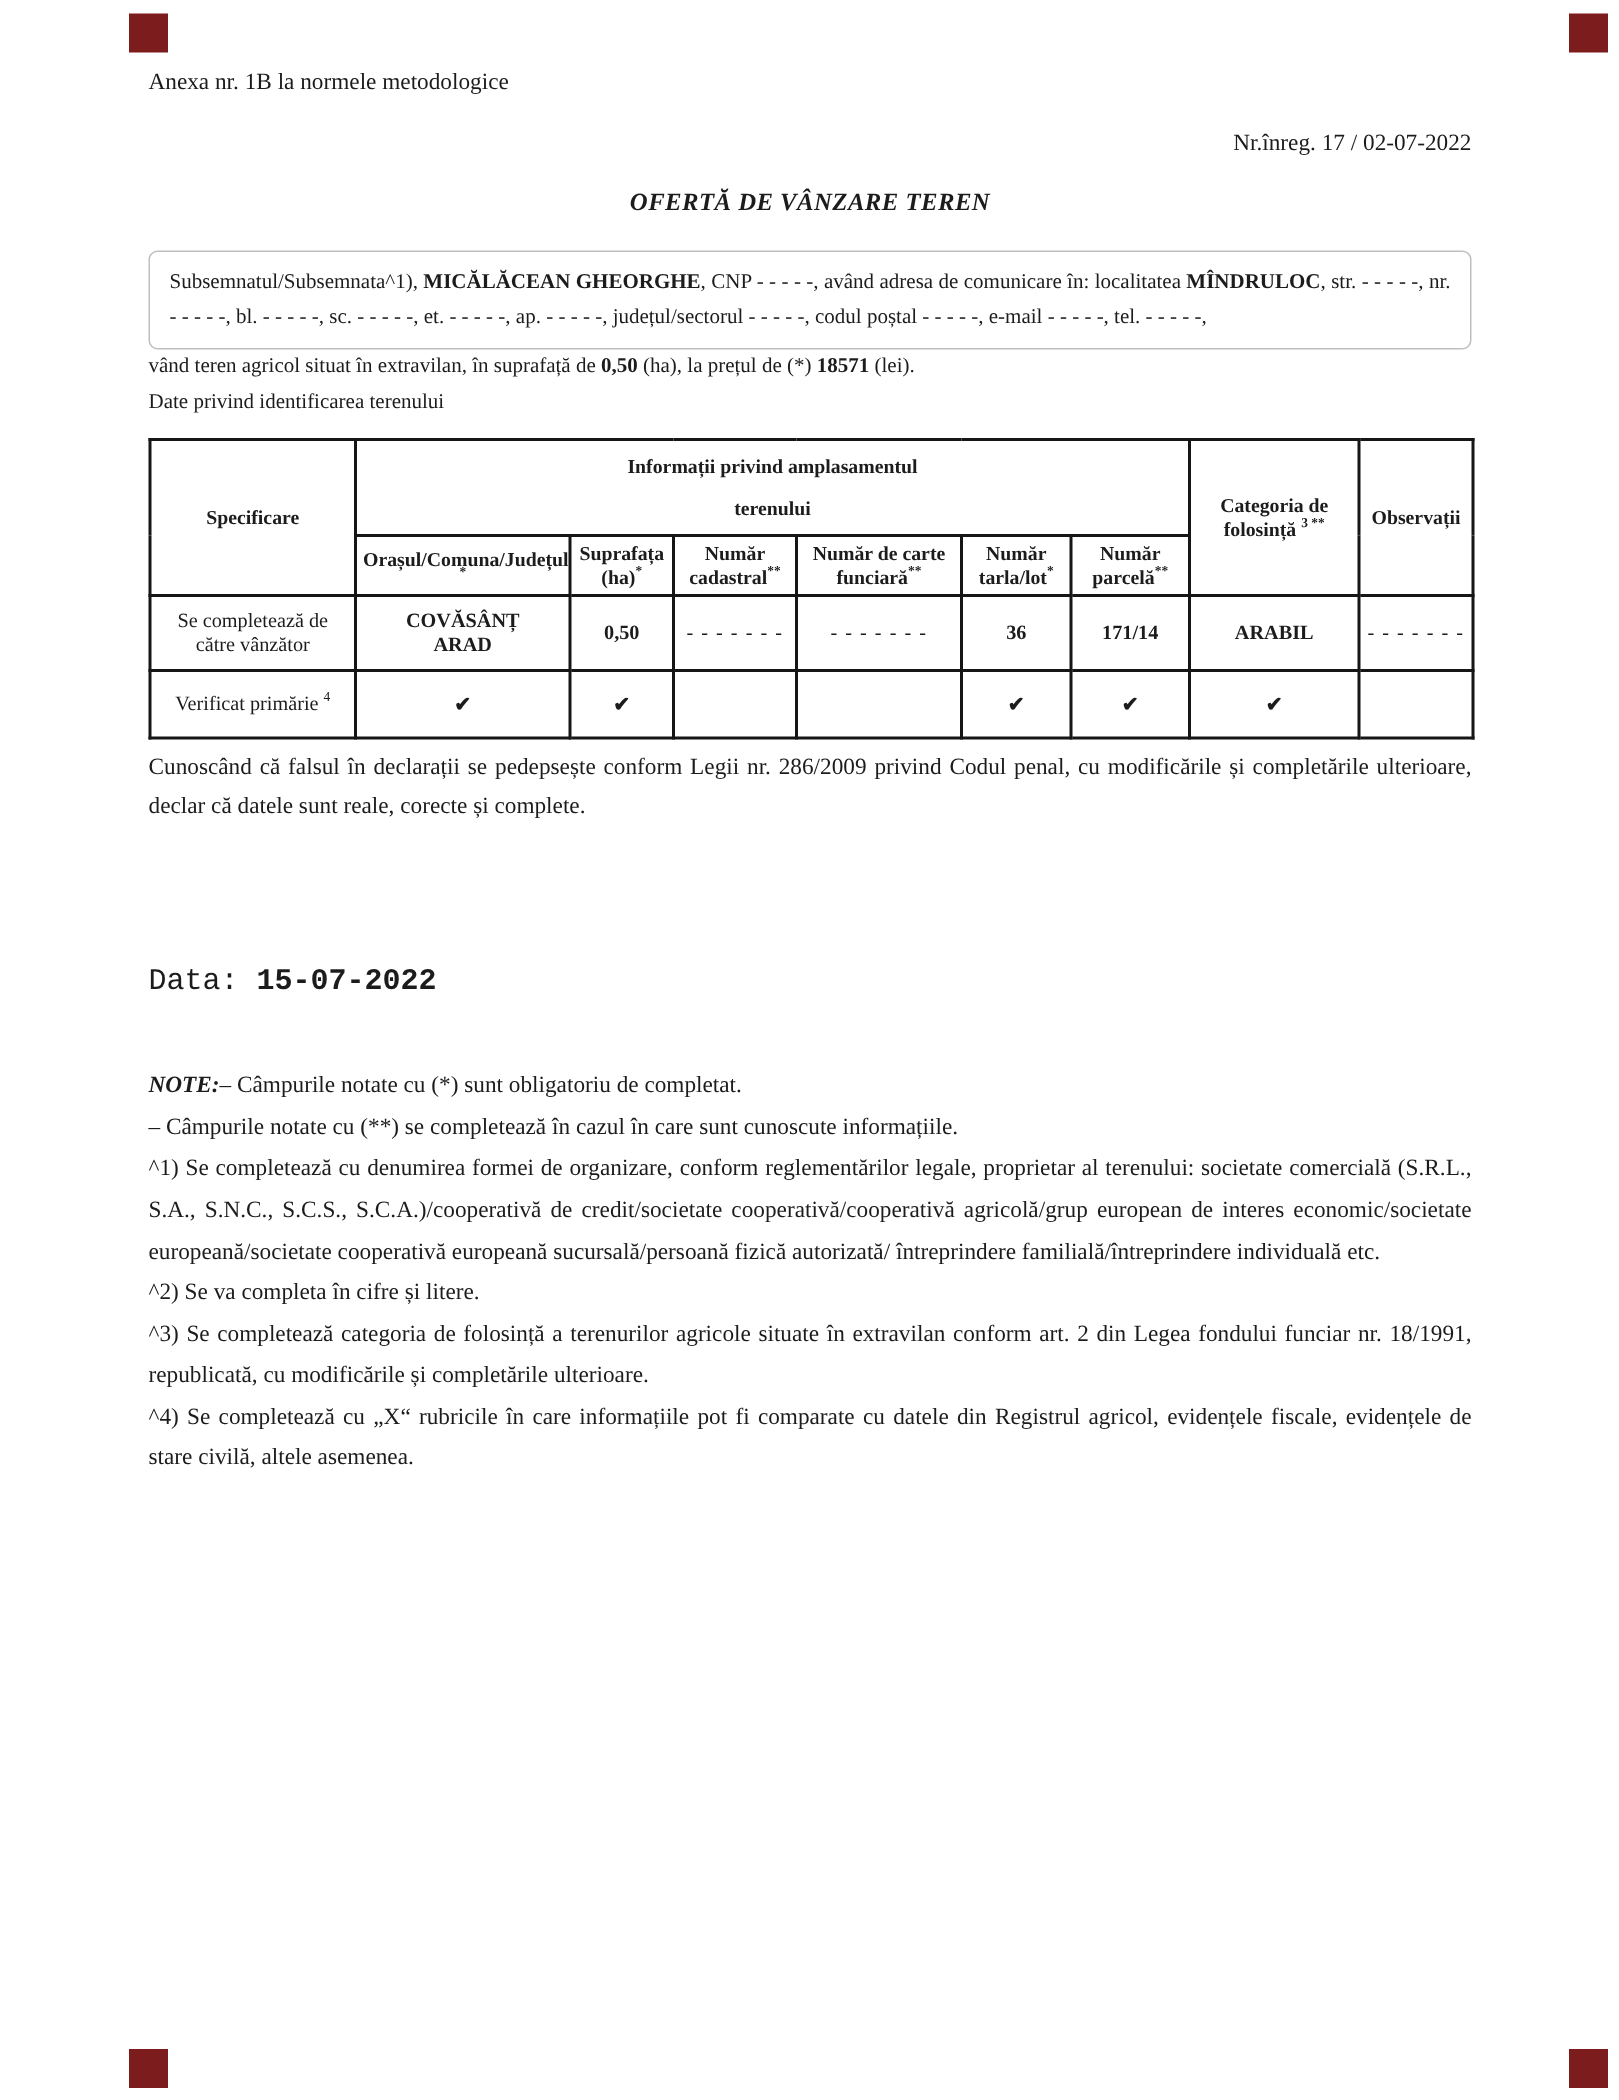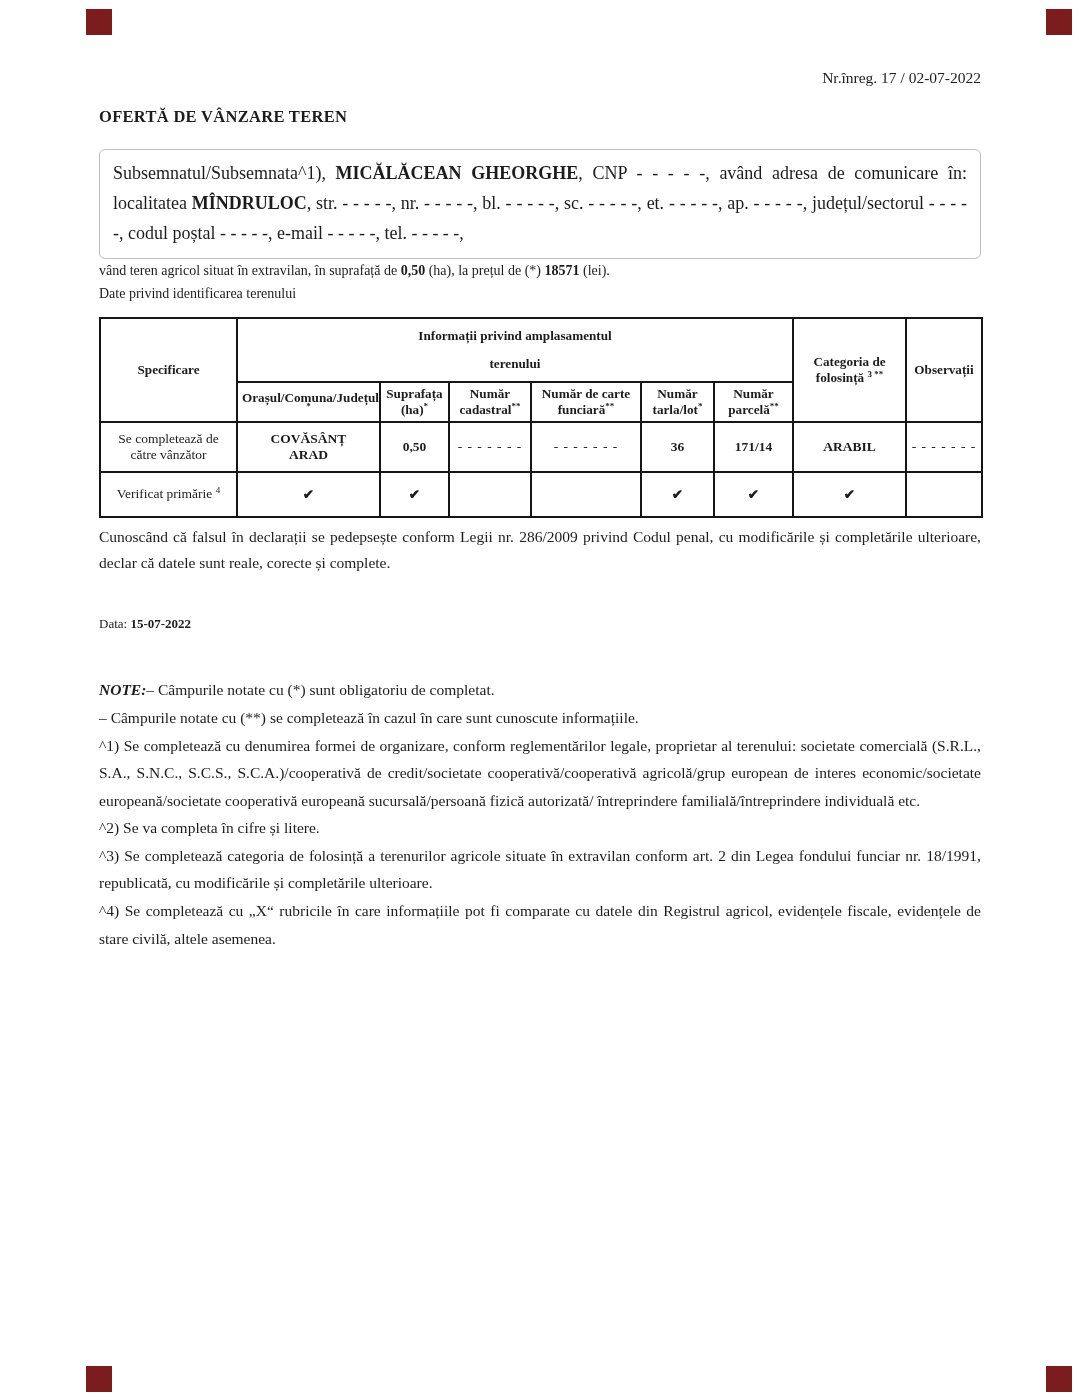--- a/index.html
+++ b/index.html
@@ -16,28 +16,28 @@
   .corner { position: absolute; width: 26px; height: 26px; background: #7c1c1c; }
   .corner.tl { left: 86px;  top: 9px; }
   .corner.tr { left: 1046px; top: 9px; }
   .corner.bl { left: 86px;  top: 1366px; }
   .corner.br { left: 1046px; top: 1366px; }
 
   .content { padding: 46px 98px 0 99px; }
 
   .annex { font-size: 15.5px; }
   .reg   { text-align: right; margin-top: 23px; font-size: 15.5px; }
-  .title { margin-top: 20px; font-weight: bold; font-size: 16.5px; letter-spacing: .3px; }
+  .title { text-align: center; margin-top: 20px; font-weight: bold; font-size: 16.5px; letter-spacing: .3px; font-style: italic; }
 
   .intro-box {
     margin-top: 22px;
     border: 1px solid #bfbfbf;
     border-radius: 6px;
     padding: 9px 13px;
-    font-size: 18px;
+    font-size: 14px;
     line-height: 1.66;
     text-align: justify;
   }
   .b { font-weight: bold; }
 
   .line { font-size: 14px; line-height: 1.68; }
 
   table.land-table {
     border-collapse: collapse;
     table-layout: fixed;
@@ -60,38 +60,39 @@
 
   .land-table tbody td { text-align: center; vertical-align: middle; font-size: 13.5px; padding: 4px; }
   .rowlabel { text-align: justify; padding: 4px 8px 4px 9px; font-size: 13.5px; }
   .val  { font-weight: bold; }
   .dash { font-size: 12.5px; letter-spacing: 1px; }
   .seller-row td { height: 50px; }
   .verify-row td { height: 45px; }
   .chk { font-size: 15px; font-weight: bold; }
 
   .legal { margin-top: 6px; text-align: justify; font-size: 15.5px; line-height: 1.7; }
-  .date-line { margin-top: 40px; font-size: 13px; }
+  .date-line { margin-top: 92px; font-size: 20px; font-family: Liberation Mono, monospace; }
 
   .notes { margin-top: 44px; font-size: 15.5px; line-height: 1.78; }
   .note-head { font-weight: bold; font-style: italic; }
   .justify { text-align: justify; }
 </style>
 </head>
 <body>
 
 <div class="page">
 
   <div class="corner tl"></div>
   <div class="corner tr"></div>
   <div class="corner bl"></div>
   <div class="corner br"></div>
 
   <div class="content">
 
+    <div class="annex">Anexa nr. 1B la normele metodologice</div>
 
     <div class="reg">Nr.înreg. 17 / 02-07-2022</div>
 
     <div class="title">OFERTĂ DE VÂNZARE TEREN</div>
 
     <div class="intro-box">
       <span>Subsemnatul/Subsemnata^1), </span><span class="b">MICĂLĂCEAN GHEORGHE</span><span>, CNP - - - - -, având adresa de comunicare în: localitatea </span><span class="b">MÎNDRULOC</span><span>, str. - - - - -, nr. - - - - -, bl. - - - - -, sc. - - - - -, et. - - - - -, ap. - - - - -, județul/sectorul - - - - -, codul poștal - - - - -, e-mail - - - - -, tel. - - - - -,</span>
     </div>
 
     <div class="line">

